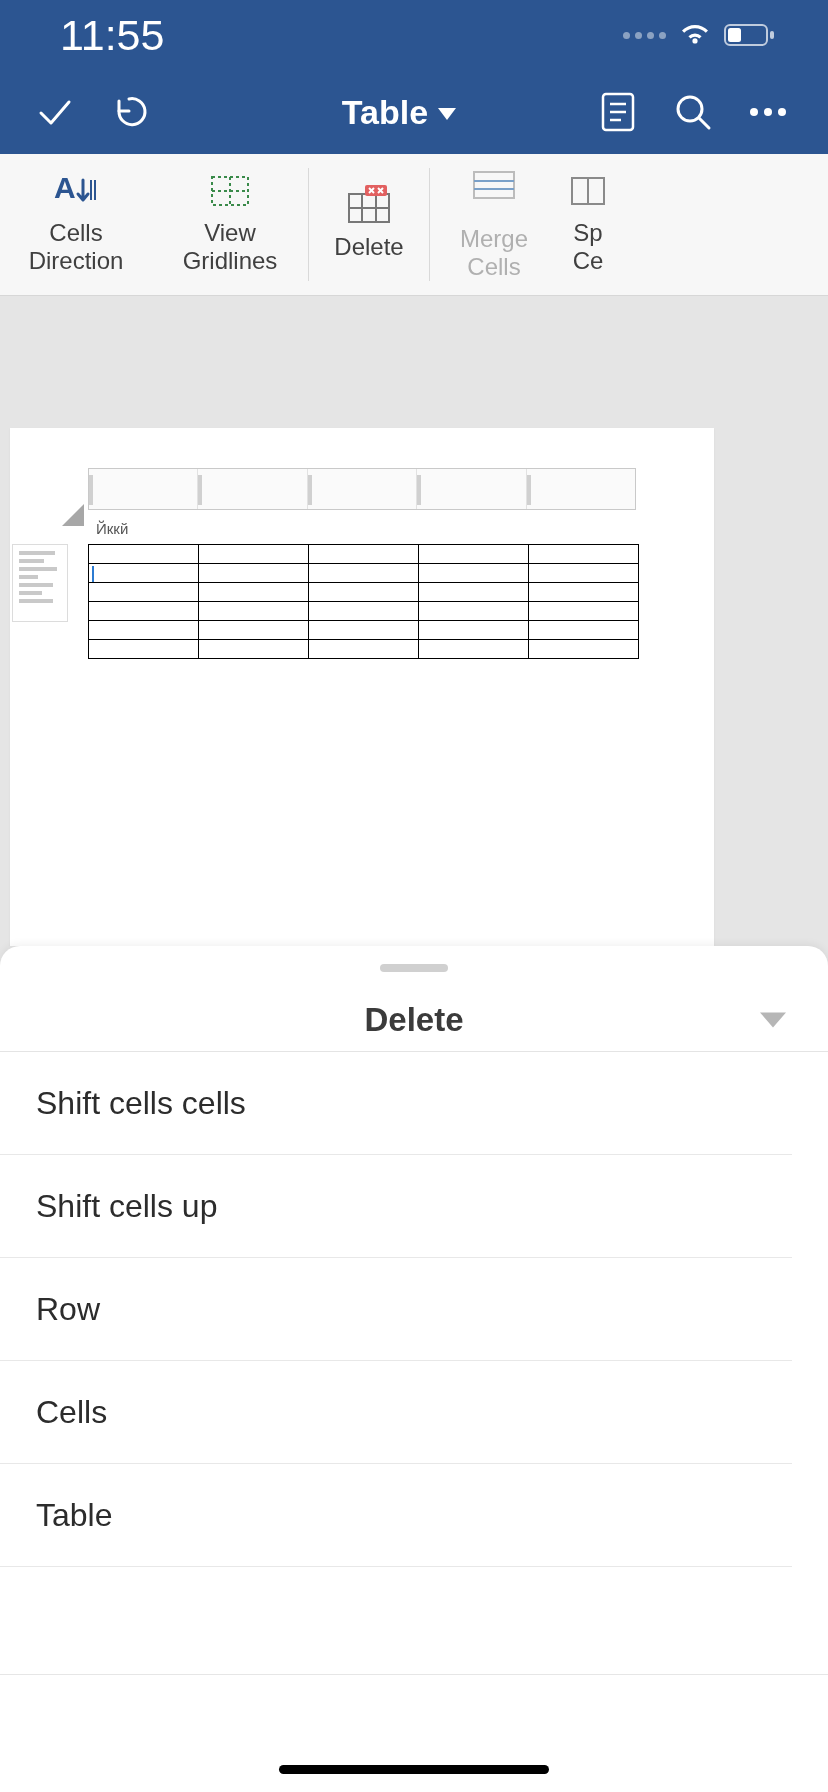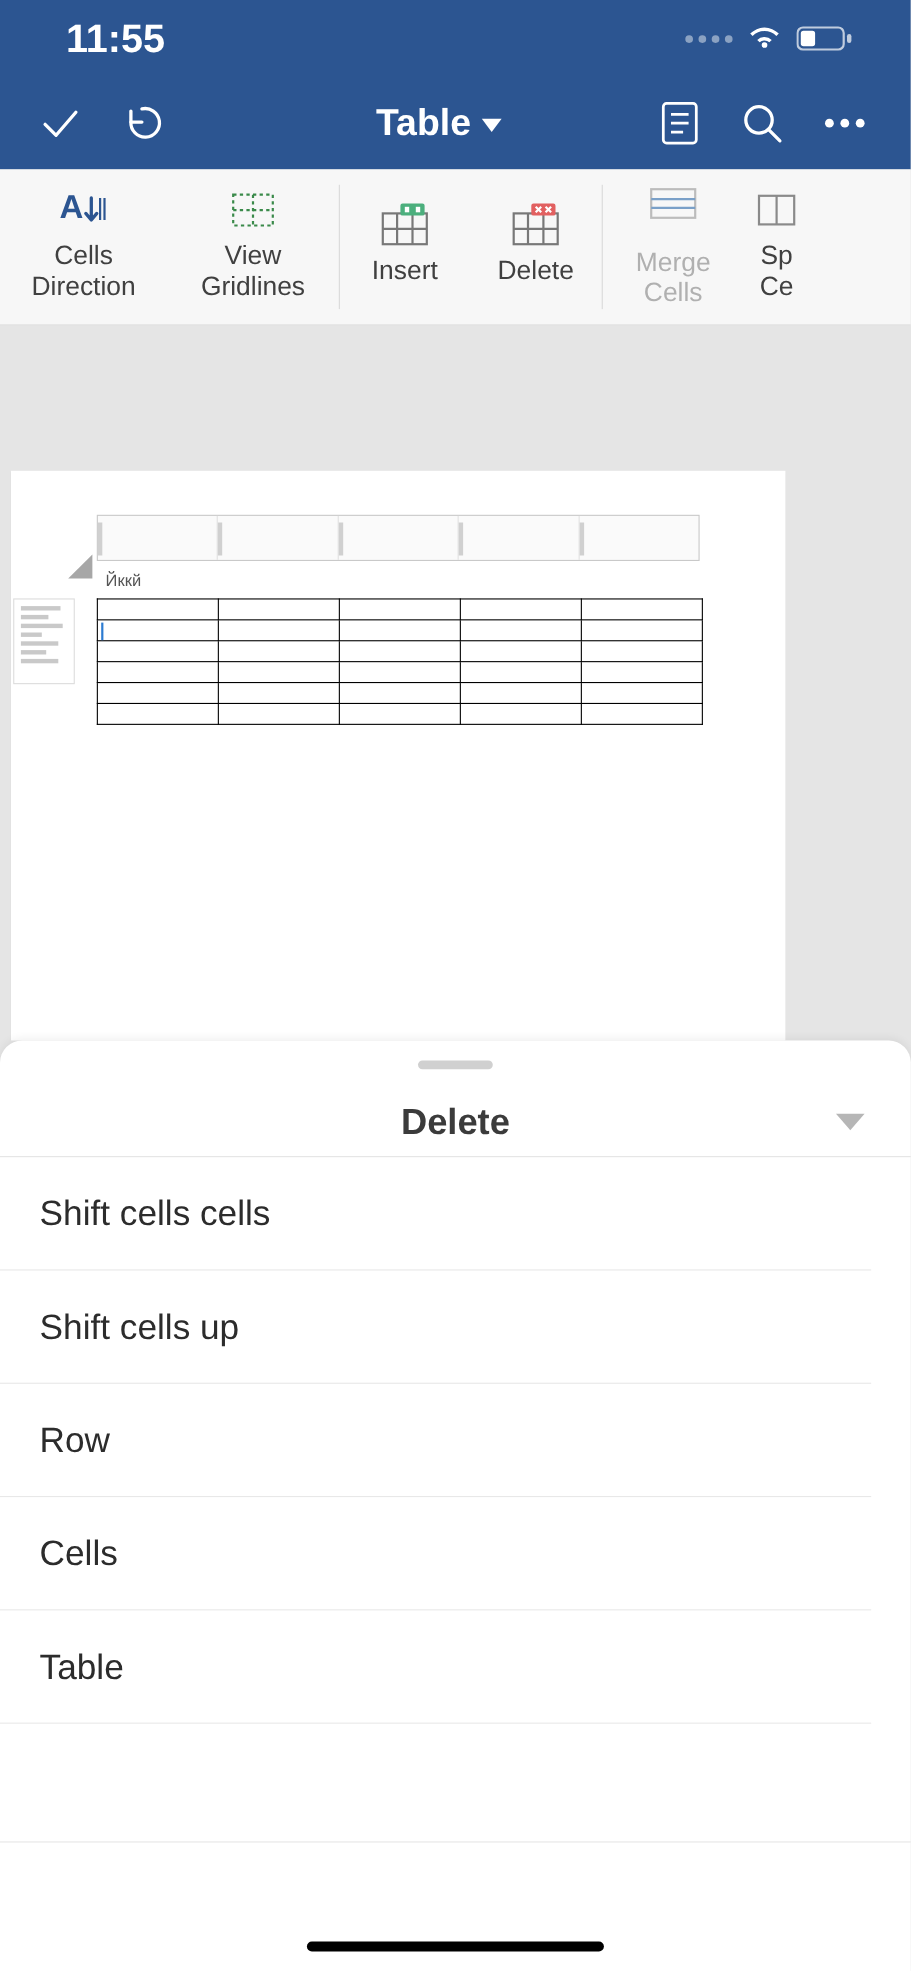--- a/index.html
+++ b/index.html
@@ -8,21 +8,21 @@
     
     .status-bar {
       height: 70px;
       background: #2c5591;
       display: flex;
       align-items: center;
       justify-content: space-between;
       padding: 0 52px 0 60px;
       color: #fff;
     }
-    .status-bar .time { font-size: 36px; font-weight: 700; }
+    .status-bar .time { font-size: 43px; font-weight: 400; }
     .status-bar .right { display: flex; align-items: center; gap: 14px; }
     .dots { display: flex; gap: 5px; opacity: .45; }
     .dots span { width: 7px; height: 7px; border-radius: 50%; background: #fff; }
     .wifi svg, .battery svg { display: block; }
 
     
     .app-header {
       height: 84px;
       background: #2c5591;
       display: flex;
@@ -215,34 +215,20 @@
       <svg width="44" height="36" viewBox="0 0 44 36">
           <rect x="4" y="4" width="36" height="28" fill="none" stroke="#3a8a4a" stroke-width="2" stroke-dasharray="3 3"></rect>
           <line x1="22" y1="4" x2="22" y2="32" stroke="#3a8a4a" stroke-width="2" stroke-dasharray="3 3"></line>
           <line x1="4" y1="18" x2="40" y2="18" stroke="#3a8a4a" stroke-width="2" stroke-dasharray="3 3"></line>
         </svg>
     </span>
     <span style="white-space:pre-line">View
 Gridlines</span>
   </div>
   <div class="ribbon-sep"></div>
-  <div class="ribbon-item" style="width:118px">
-    <span class="ribbon-icon">
-      <svg width="52" height="42" viewBox="0 0 52 42">
-          <rect x="6" y="10" width="40" height="28" fill="none" stroke="#787878" stroke-width="2"></rect>
-          <line x1="6" y1="24" x2="46" y2="24" stroke="#787878" stroke-width="2"></line>
-          <line x1="19" y1="10" x2="19" y2="38" stroke="#787878" stroke-width="2"></line>
-          <line x1="33" y1="10" x2="33" y2="38" stroke="#787878" stroke-width="2"></line>
-          <rect x="22" y="1" width="22" height="11" rx="2" fill="#4caf7d"></rect>
-          <rect x="26" y="4" width="4" height="5" fill="#fff"></rect>
-          <rect x="36" y="4" width="4" height="5" fill="#fff"></rect>
-        </svg>
-    </span>
-    <span>Insert</span>
-  </div>
   <div class="ribbon-item" style="width:120px">
     <span class="ribbon-icon">
       <svg width="52" height="42" viewBox="0 0 52 42">
           <rect x="6" y="10" width="40" height="28" fill="none" stroke="#787878" stroke-width="2"></rect>
           <line x1="6" y1="24" x2="46" y2="24" stroke="#787878" stroke-width="2"></line>
           <line x1="19" y1="10" x2="19" y2="38" stroke="#787878" stroke-width="2"></line>
           <line x1="33" y1="10" x2="33" y2="38" stroke="#787878" stroke-width="2"></line>
           <rect x="22" y="1" width="22" height="11" rx="2" fill="#e26060"></rect>
           <line x1="26" y1="4" x2="31" y2="9" stroke="#fff" stroke-width="2"></line>
           <line x1="31" y1="4" x2="26" y2="9" stroke="#fff" stroke-width="2"></line>

